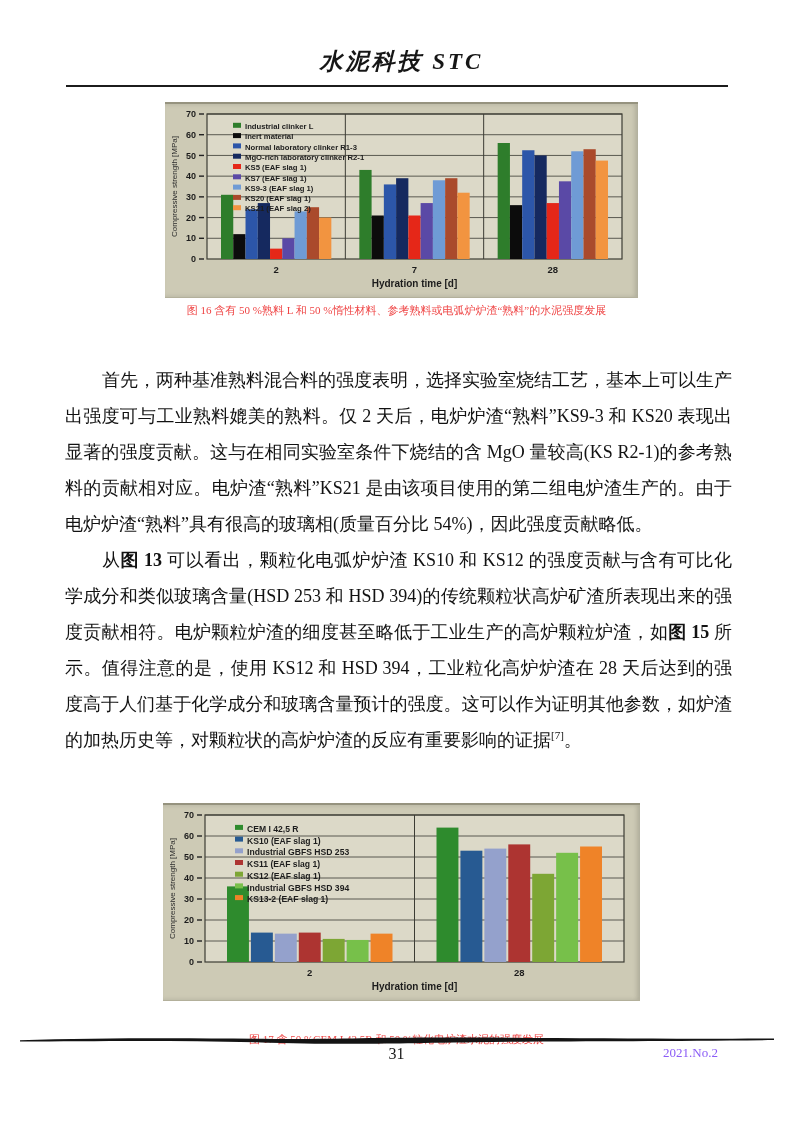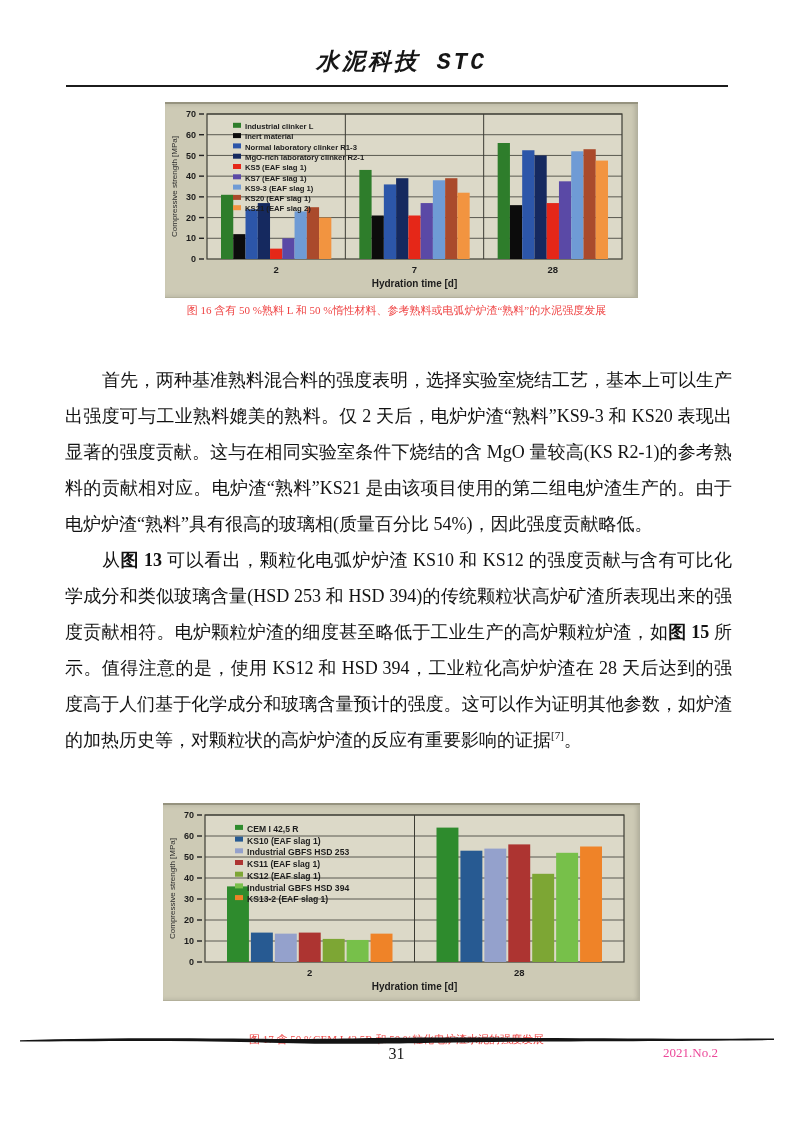--- a/index.html
+++ b/index.html
@@ -1,34 +1,34 @@
 <!DOCTYPE html>
 <html><head>
 <meta charset="utf-8">
 <style>
   html,body{margin:0;padding:0;background:#ffffff;}
   .page{position:relative;width:793px;height:1122px;background:#ffffff;overflow:hidden;
         font-family:"Liberation Serif", serif;color:#111;}
   .header-title{position:absolute;top:46px;left:10px;right:0;text-align:center;
-        font-size:23px;font-weight:bold;font-style:italic;letter-spacing:3px;color:#161616;font-family:Liberation Mono, monospace;}
+        font-size:23px;font-weight:bold;font-style:italic;letter-spacing:3px;color:#161616;}
   .header-rule{position:absolute;top:85px;left:66px;width:662px;height:2px;background:#1c1c1c;}
   .figure{position:absolute;border-top:2px solid #96937f;border-bottom:1px solid #b3b09b;
         box-shadow:inset -3px 0 4px rgba(90,90,80,.25);}
   .fig16{left:165px;top:102px;width:473px;height:193px;}
   .fig17{left:163px;top:803px;width:477px;height:195px;}
   .caption{position:absolute;left:0;right:0;text-align:center;font-size:11px;color:#ef4444;}
   .cap16{top:303px;}
   .cap17{top:1008px;margin-top:24px;}
   .textblock{position:absolute;left:65px;top:330px;width:667px;
         font-size:18px;line-height:36px;text-align:justify;color:#121212;margin-top:32px;}
   .textblock p{margin:0;text-indent:37px;}
   sup.ref{font-size:11px;line-height:0;}
   .footer-rule{position:absolute;left:20px;top:1035px;width:754px;height:12px;}
   .page-number{position:absolute;top:1045px;left:0;right:0;text-align:center;font-size:16px;color:#1a1a1a;}
-  .issue-number{position:absolute;top:1045px;right:75px;font-size:13px;color:#ec4899;}
+  .issue-number{position:absolute;top:1045px;right:75px;font-size:13px;color:#8b5cf6;}
 </style>
 </head>
 <body>
 
 <div class="page">
 
   <div class="header-title">水泥科技 STC</div>
   <div class="header-rule"></div>
 
   <div class="figure fig16" id="chart16" style="background: rgb(205, 202, 181);"><svg viewBox="0 0 473 193" width="100%" height="100%">

